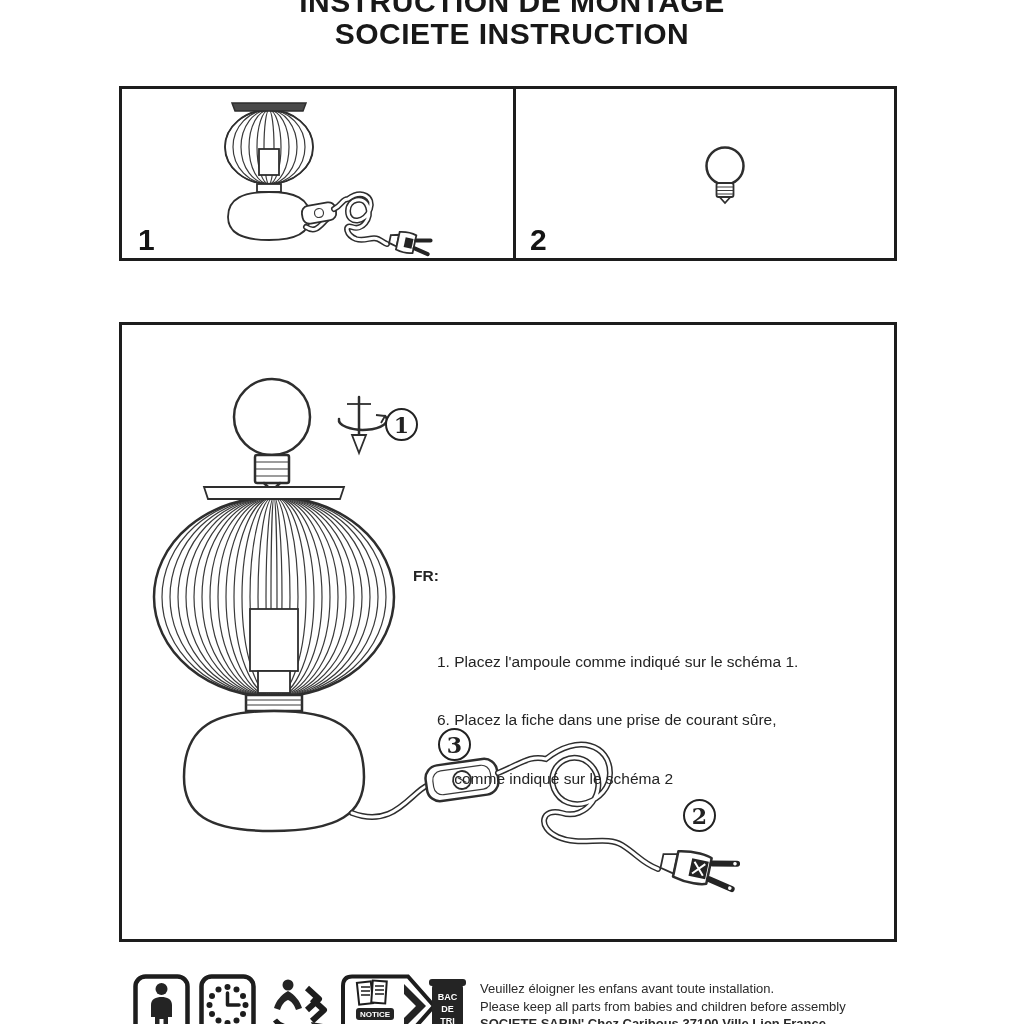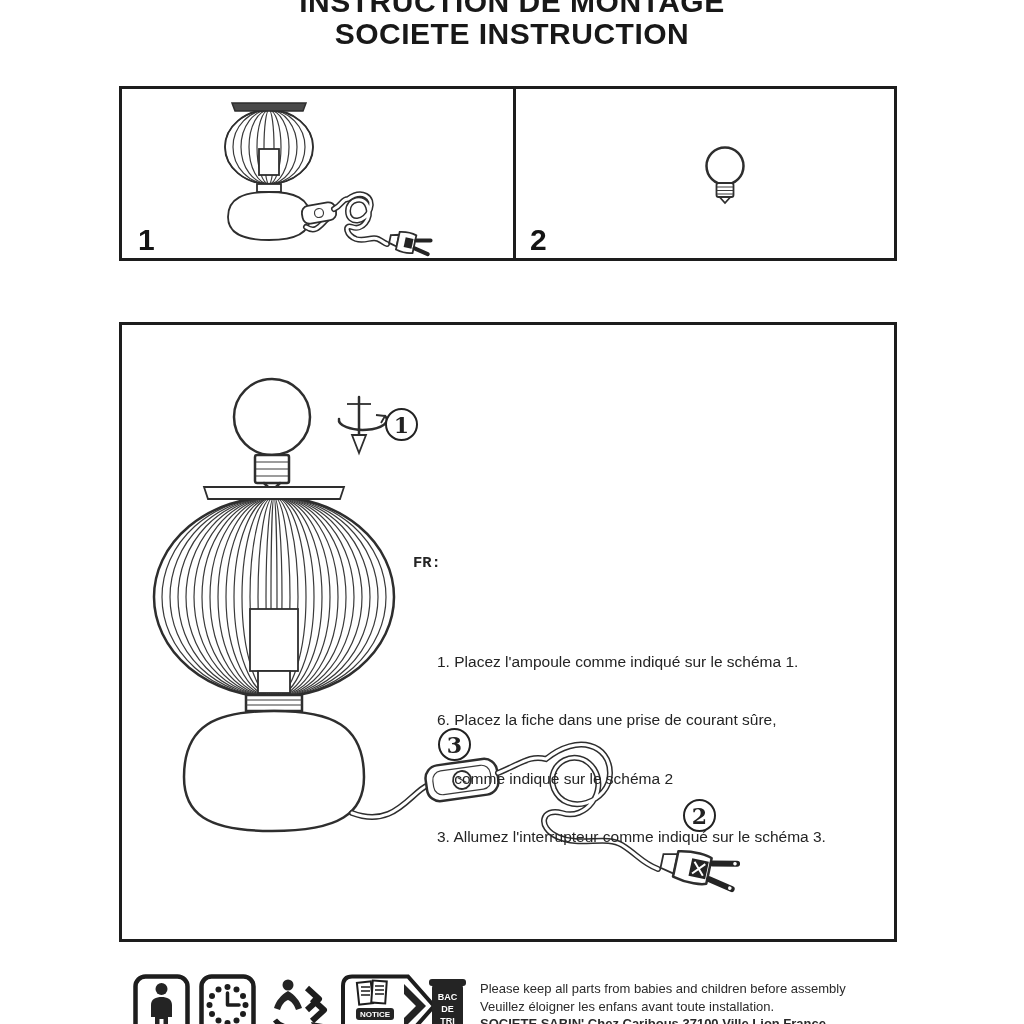--- a/index.html
+++ b/index.html
@@ -19,21 +19,21 @@
   .panel-num{position:absolute;font-size:30px;font-weight:800;color:#141414;}
   .art{position:absolute;left:0;top:0;}
   
   .marker{
     position:absolute;width:33px;height:33px;border:2.5px solid #222;border-radius:50%;
     display:flex;align-items:center;justify-content:center;box-sizing:border-box;
     font-family:"DejaVu Serif",serif;font-size:22px;font-weight:600;color:#222;background:#fff;
   }
   
   .instr{position:absolute;width:485px;font-size:15.5px;line-height:19.5px;color:#242424;white-space:pre;}
-  .instr .lang{position:absolute;left:0;top:0;font-weight:700;font-family:Liberation Mono, monospace;}
+  .instr .lang{position:absolute;left:0;top:12px;font-weight:700;}
   .instr .lines{margin-left:24px;}
   .fr-block{left:291px;top:229px;}
   .en-block{left:291px;top:319px;}
   
   .footer-icons{position:absolute;left:133px;top:974px;display:flex;gap:9px;align-items:flex-start;}
   .footer-text{position:absolute;left:480px;top:980px;font-size:13px;line-height:17.5px;color:#2a2a2a;}
   .footer-text .clip{font-weight:700;}
   
   svg{display:block;}
   .ln{fill:none;stroke:#2e2e2e;stroke-width:2.5;stroke-linecap:round;stroke-linejoin:round;}
@@ -168,21 +168,20 @@
   <span class="marker" style="left:263px;top:83px;">1</span>
   <span class="marker" style="left:316px;top:403px;">3</span>
   <span class="marker" style="left:561px;top:474px;">2</span>
 
   <div class="instr fr-block">
     <span class="lang">FR:</span>
     <div class="lines">
       <div>1. Placez l'ampoule comme indiqué sur le schéma 1.</div>
       <div>6. Placez la fiche dans une prise de courant sûre,</div>
       <div>    comme indiqué sur le schéma 2</div>
-      <div>3. Allumez l'interrupteur comme indiqué sur le schéma 3.</div>
     </div>
   </div>
 
 </div>
 
 <div class="footer-icons">
 
   <svg width="57" height="64" viewBox="0 0 57 64">
     <rect x="2.5" y="2.5" width="52" height="60" rx="10" fill="#fff" stroke="#1d1d1d" stroke-width="4.5"></rect>
     <circle class="blk" cx="28.5" cy="15" r="6"></circle>
@@ -231,16 +230,16 @@
       <rect class="blk" x="92" y="10" width="31" height="52" rx="4"></rect>
       <rect class="blk" x="89" y="5" width="37" height="7" rx="3"></rect>
       <text x="107.5" y="26" text-anchor="middle" font-size="9" font-weight="bold" fill="#ffffff" font-family="Liberation Sans, sans-serif">BAC</text>
       <text x="107.5" y="38" text-anchor="middle" font-size="9" font-weight="bold" fill="#ffffff" font-family="Liberation Sans, sans-serif">DE</text>
       <text x="107.5" y="50" text-anchor="middle" font-size="9" font-weight="bold" fill="#ffffff" font-family="Liberation Sans, sans-serif">TRI</text>
     </g>
   </svg>
 </div>
 
 <div class="footer-text">
+  <div>Veuillez éloigner les enfans avant toute installation.</div>
   <div>Please keep all parts from babies and children before assembly</div>
-  <div>Veuillez éloigner les enfans avant toute installation.</div>
   <div class="clip">SOCIETE SABIN' Chez Caribous 37100 Ville Lion France</div>
 </div>
 
 </body></html>

